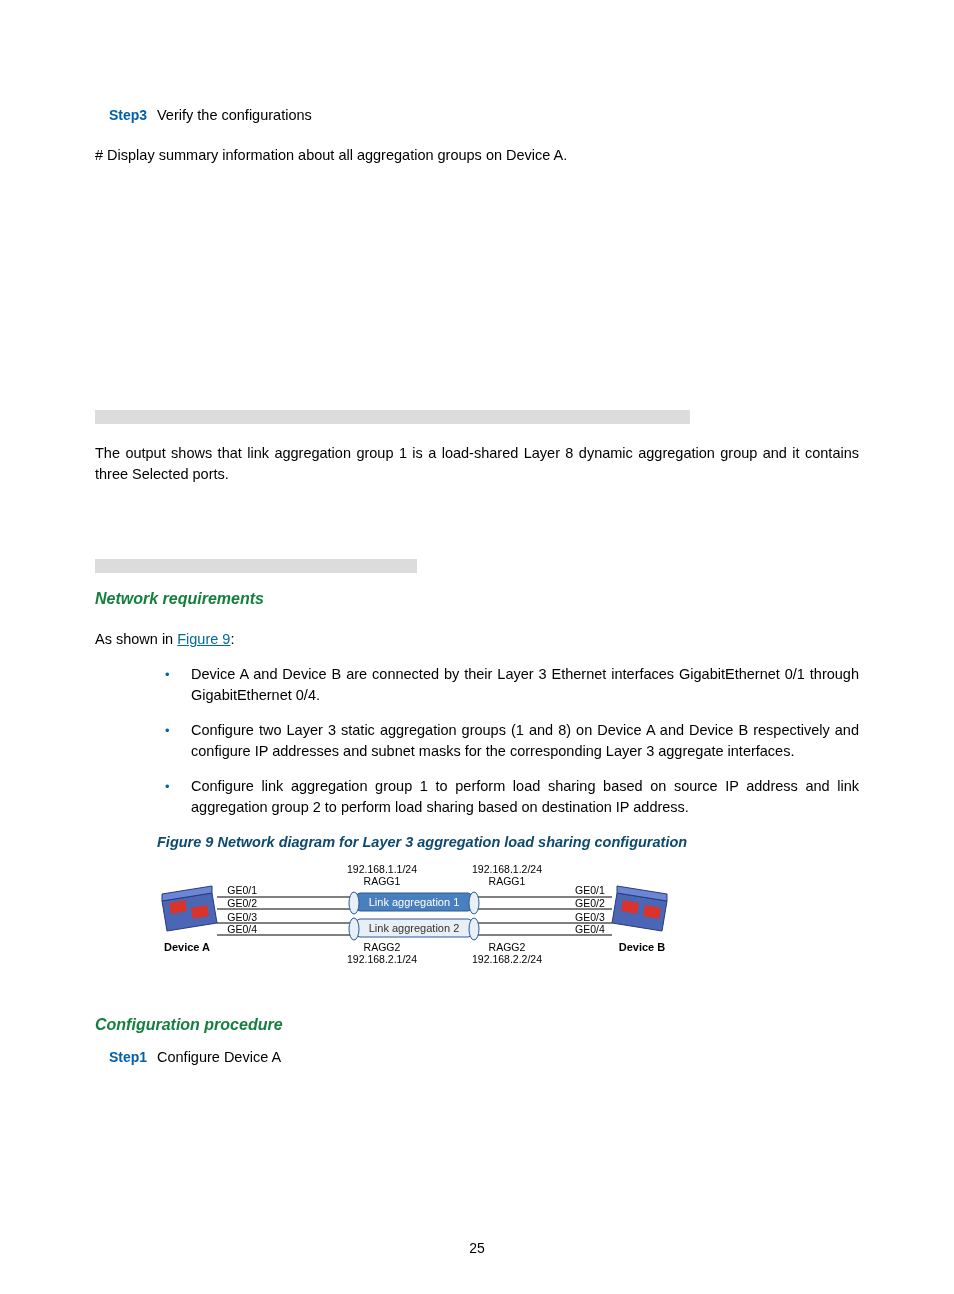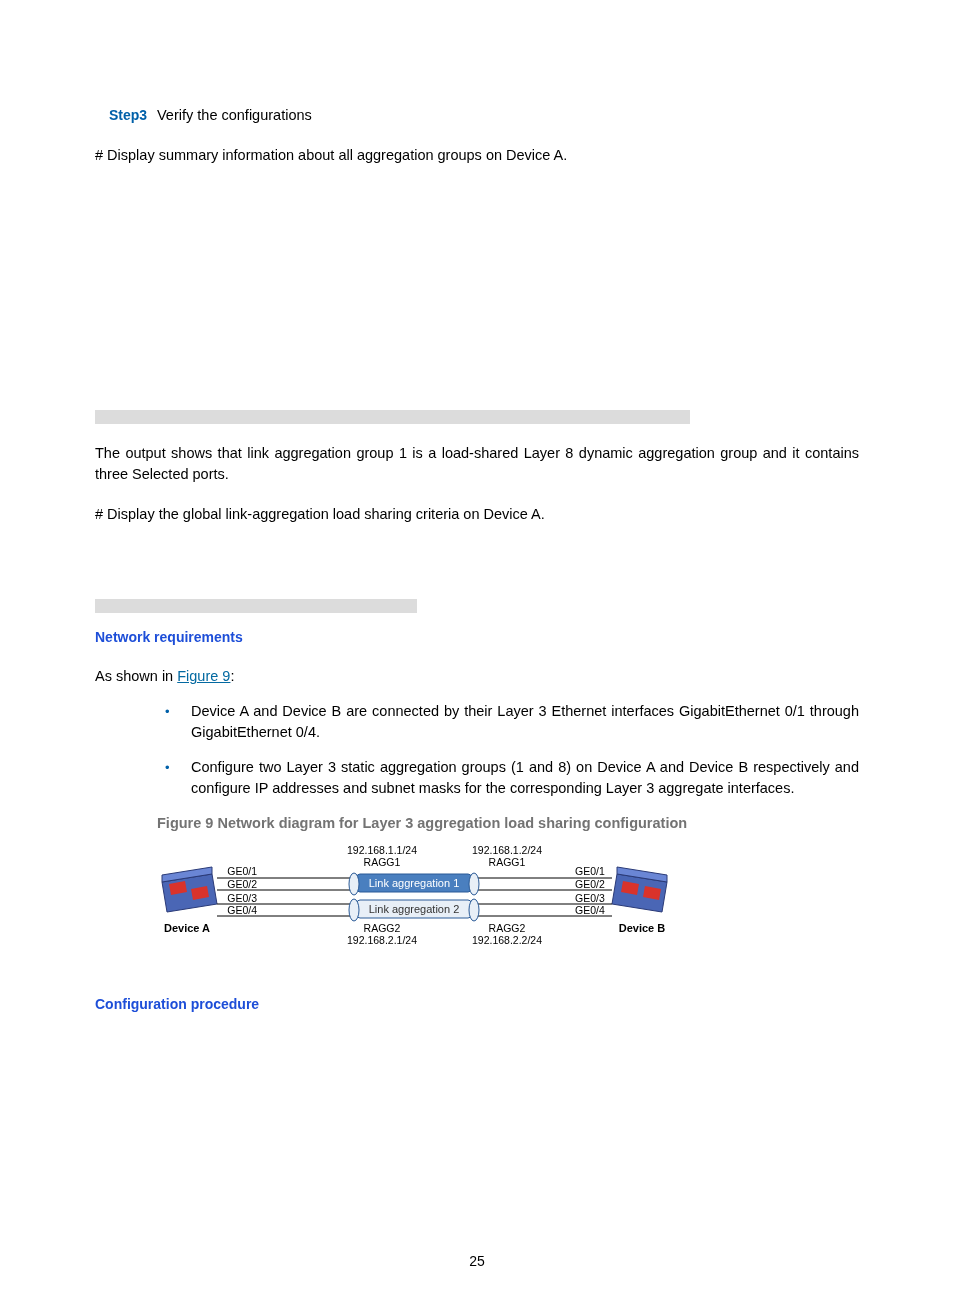--- a/index.html
+++ b/index.html
@@ -56,24 +56,25 @@
   }
   h1.section-title {
     font-family: "Trebuchet MS", "Arial Narrow", Arial, sans-serif;
     font-weight: 300;
     font-size: 29px;
     color: #0060a9;
     margin: 26px 0 8px 0;
     letter-spacing: 0.2px;
   }
   .sub-head {
-    color: #1d4ed8;
+    color: #15803d;
     font-weight: bold;
-    font-size: 14px;
+    font-size: 16px;
     margin: 4px 0 10px 0;
+    font-style: italic;
   }
   .link {
     color: #0369a1;
     text-decoration: underline;
   }
   ul.bullets {
     list-style: none;
     padding: 0;
     margin: 4px 0 0 0;
   }
@@ -85,35 +86,36 @@
   }
   ul.bullets li::before {
     content: "•";
     color: #0060a9;
     font-size: 13px;
     position: absolute;
     left: 8px;
     top: 2px;
   }
   .fig-caption {
-    color: #737373;
+    color: #0c4a6e;
     font-weight: bold;
     font-size: 14.5px;
     margin: 8px 0 10px 62px;
+    font-style: italic;
   }
   .diagram-wrap {
     margin-left: 62px;
     margin-bottom: 30px;
   }
   svg.diagram {
     display: block;
   }
   .page-num {
     position: absolute;
-    bottom: 23px;
+    bottom: 36px;
     left: 0;
     right: 0;
     text-align: center;
     font-size: 14px;
   }
 </style>
 </head>
 <body>
 
 <div class="page">
@@ -124,37 +126,37 @@
   </div>
 
   <div class="indent para"># Display summary information about all aggregation groups on Device A.</div>
 
   <div class="indent grey-placeholder"></div>
 
   <div class="indent grey-bar w1"></div>
 
   <div class="indent para" style="text-align:justify">The output shows that link aggregation group 1 is a load-shared Layer 8 dynamic aggregation group and it contains three Selected ports.</div>
 
-  <div class="indent para"># Display the global link-aggregation load sharing criteria on Device A.</div>
 
   <div class="indent grey-placeholder2"></div>
 
   <div class="indent grey-bar w2"></div>
 
 
 
   <div class="sub-head">Network requirements</div>
 
   <div class="indent para">
     <span>As shown in </span><a class="link">Figure 9</a><span>:</span>
   </div>
 
   <ul class="bullets">
     <li>Device A and Device B are connected by their Layer 3 Ethernet interfaces GigabitEthernet 0/1 through GigabitEthernet 0/4.</li>
     <li>Configure two Layer 3 static aggregation groups (1 and 8) on Device A and Device B respectively and configure IP addresses and subnet masks for the corresponding Layer 3 aggregate interfaces.</li>
+    <li>Configure link aggregation group 1 to perform load sharing based on source IP address and link aggregation group 2 to perform load sharing based on destination IP address.</li>
   </ul>
 
   <div class="fig-caption">Figure 9 Network diagram for Layer 3 aggregation load sharing configuration</div>
 
   <div class="diagram-wrap">
     <svg class="diagram" width="520" height="120" viewBox="0 0 520 120">
 
       <g>
         <polygon points="5,38 55,30 60,60 10,68" fill="#4a66b5" stroke="#2a3a77"></polygon>
         <polygon points="5,38 55,30 55,23 5,31" fill="#6a86d5" stroke="#2a3a77"></polygon>
@@ -208,15 +210,19 @@
       <text x="350" y="88" text-anchor="middle" font-size="10.5">RAGG2</text>
       <text x="350" y="100" text-anchor="middle" font-size="10.5">192.168.2.2/24</text>
 
       <text x="30" y="88" text-anchor="middle" font-size="11" font-weight="bold">Device A</text>
       <text x="485" y="88" text-anchor="middle" font-size="11" font-weight="bold">Device B</text>
     </svg>
   </div>
 
   <div class="sub-head">Configuration procedure</div>
 
+  <div class="step-row">
+    <div class="step-label">Step1</div>
+    <div class="step-text">Configure Device A</div>
+  </div>
 
   <div class="page-num">25</div>
 </div>
 
 </body></html>

